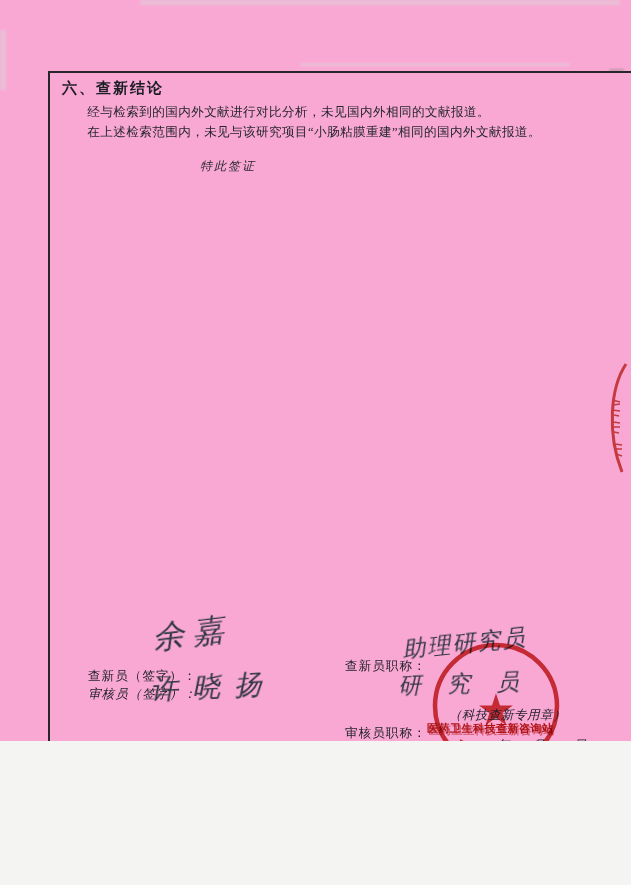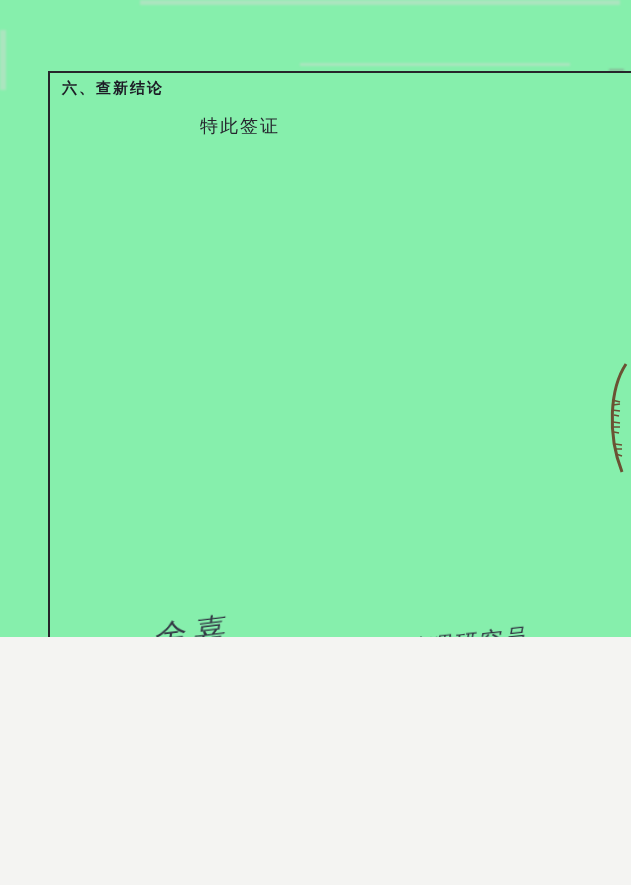--- a/index.html
+++ b/index.html
@@ -1,26 +1,26 @@
 <!DOCTYPE html>
 <html><head>
 <meta charset="utf-8">
 <style>
   html,body{margin:0;padding:0;background:#f4f4f2;}
-  #page{position:relative;width:631px;height:637px;background:#86efac;overflow:hidden;
+  #page{position:relative;width:631px;height:741px;background:#f9a8d4;overflow:hidden;
         font-family:"Liberation Serif","DejaVu Serif",serif;color:#26262e;}
   
   .smudge{position:absolute;background:#d9d9d6;opacity:.45;filter:blur(1px);}
   
   #content-box{position:absolute;left:48px;top:71px;width:557px;height:690px;
                border:2px solid #26262b;padding:4px 12px 0 12px;box-sizing:content-box;}
   .heading{font-size:15px;font-weight:bold;letter-spacing:2px;color:#1d1d26;margin:2px 0 4px 0;}
   .para{font-size:12.6px;line-height:20px;text-align:justify;text-indent:2em;
         margin:0;color:#26262e;letter-spacing:.4px;}
-  .attestation{font-size:18px;letter-spacing:2px;margin:16px 0 16px 138px;color:#26262e;}
+  .attestation{font-size:12px;letter-spacing:2px;margin:16px 0 16px 138px;color:#26262e;font-style:italic;}
   
   .label{position:absolute;font-size:12.6px;letter-spacing:1px;color:#23232c;white-space:nowrap;}
   .handwriting{position:absolute;font-family:"DejaVu Sans",sans-serif;font-style:italic;
                color:#323744;white-space:nowrap;filter:blur(.2px);}
   
   #seal{position:absolute;left:430px;top:641px;width:132px;height:132px;
         mix-blend-mode:multiply;opacity:.92;filter:blur(.2px);}
   .seal-subtitle{position:absolute;left:449px;top:707px;font-size:12.5px;color:#1c1c24;
                  letter-spacing:.5px;z-index:5;font-style:italic;}
   .seal-bottom-text{position:absolute;left:427px;top:721px;font-size:11px;font-weight:bold;
@@ -37,20 +37,22 @@
 
 <div id="page">
 
   <div class="smudge" style="left:140px;top:0;width:480px;height:5px;"></div>
   <div class="smudge" style="left:300px;top:63px;width:270px;height:3px;"></div>
   <div class="smudge" style="left:609px;top:69px;width:15px;height:2px;background:#8a8a88;opacity:.6;"></div>
   <div class="smudge" style="left:0;top:30px;width:6px;height:60px;"></div>
 
   <div id="content-box">
     <div class="heading">六、查新结论</div>
+    <p class="para">经与检索到的国内外文献进行对比分析，未见国内外相同的文献报道。</p>
+    <p class="para">在上述检索范围内，未见与该研究项目“小肠粘膜重建”相同的国内外文献报道。</p>
     <div class="attestation">特此签证</div>
   </div>
 
   <div class="label" style="left:88px;top:668px;">查新员（签字）：</div>
   <div class="handwriting" style="left:152px;top:612px;font-size:32px;letter-spacing:8px;transform:rotate(-7deg);">余嘉</div>
 
   <div class="label" style="left:88px;top:686px;font-style:italic;">审核员（签字）：</div>
   <div class="handwriting" style="left:150px;top:668px;font-size:28px;letter-spacing:14px;transform:rotate(-3deg);">许晓扬</div>
 
   <div class="label" style="left:345px;top:650px;margin-top:8px;">查新员职称：</div>

